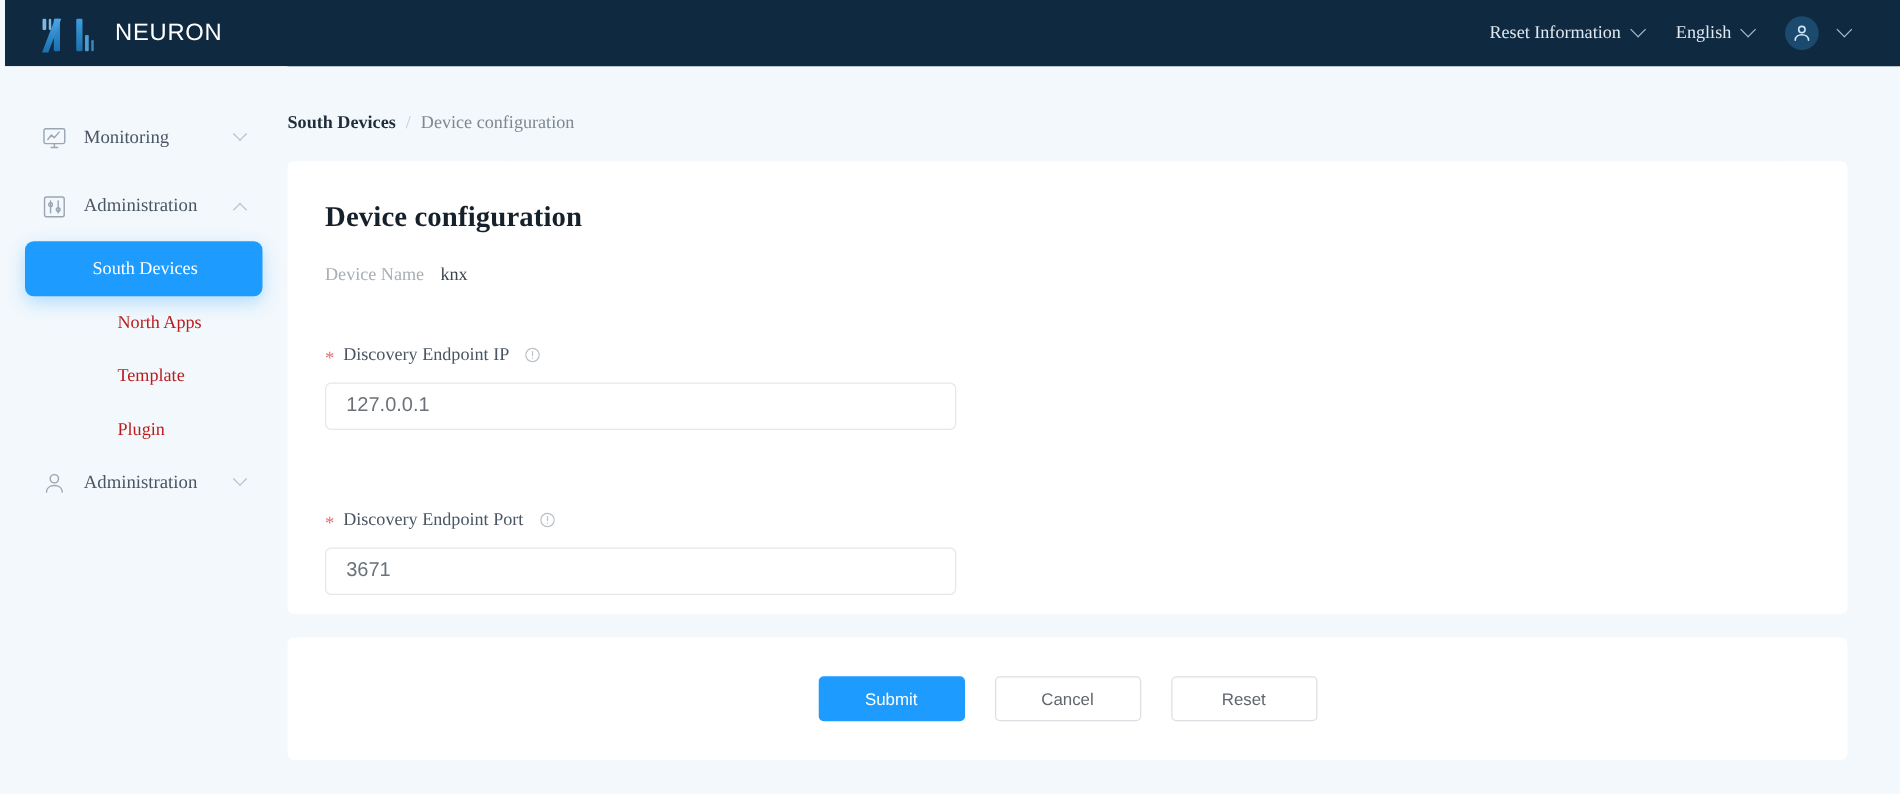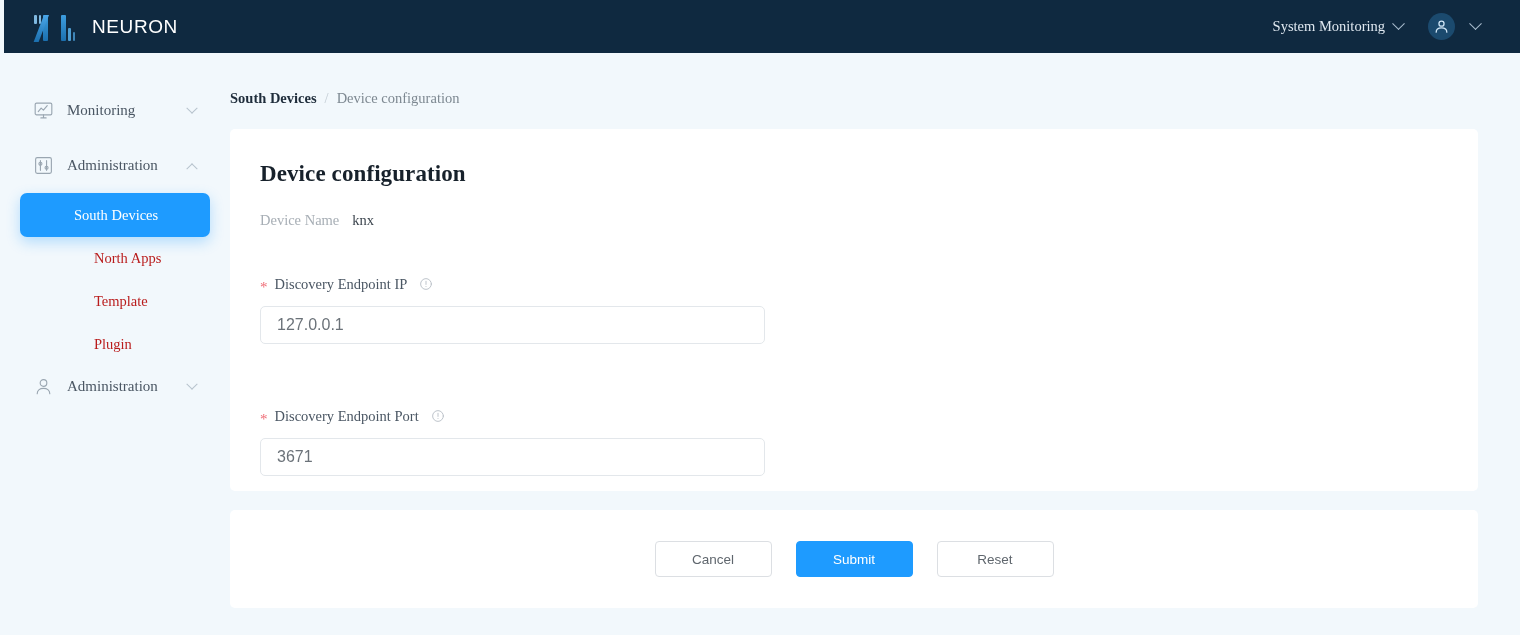--- a/index.html
+++ b/index.html
@@ -307,21 +307,25 @@
       <div class="lb-diag"></div>
       <span class="lb4"></span>
       <span class="lb5"></span>
       <span class="lb6"></span>
     </div>
     <div class="brand-name">NEURON</div>
   </div>
 
   <div class="topbar-right">
     <div class="tb-item">
-      <span>System Monitoring</span>
+      <span>Reset Information</span>
+      <span class="chev"></span>
+    </div>
+    <div class="tb-item">
+      <span>English</span>
       <span class="chev"></span>
     </div>
     <div class="avatar">
       <svg width="17" height="17" viewBox="0 0 24 24" fill="none" stroke="#cfe6f7" stroke-width="1.8" stroke-linecap="round" stroke-linejoin="round">
         <circle cx="12" cy="8" r="3.6"></circle>
         <path d="M4.5 20c0-4 3.4-6.2 7.5-6.2s7.5 2.2 7.5 6.2"></path>
       </svg>
     </div>
     <div class="avatar-chev">
       <span class="chev"></span>
@@ -429,18 +433,18 @@
             <circle cx="12" cy="16.4" r="0.9" fill="#b9c0c7" stroke="none"></circle>
           </svg>
         </span>
       </div>
       <input class="text-input" type="text" value="3671" style="">
     </div>
 
   </div>
 
   <div class="card card-actions">
+    <button class="btn btn-submit">Submit</button>
     <button class="btn btn-cancel">Cancel</button>
-    <button class="btn btn-submit">Submit</button>
     <button class="btn btn-reset">Reset</button>
   </div>
 
 </div>
 
 </body></html>

